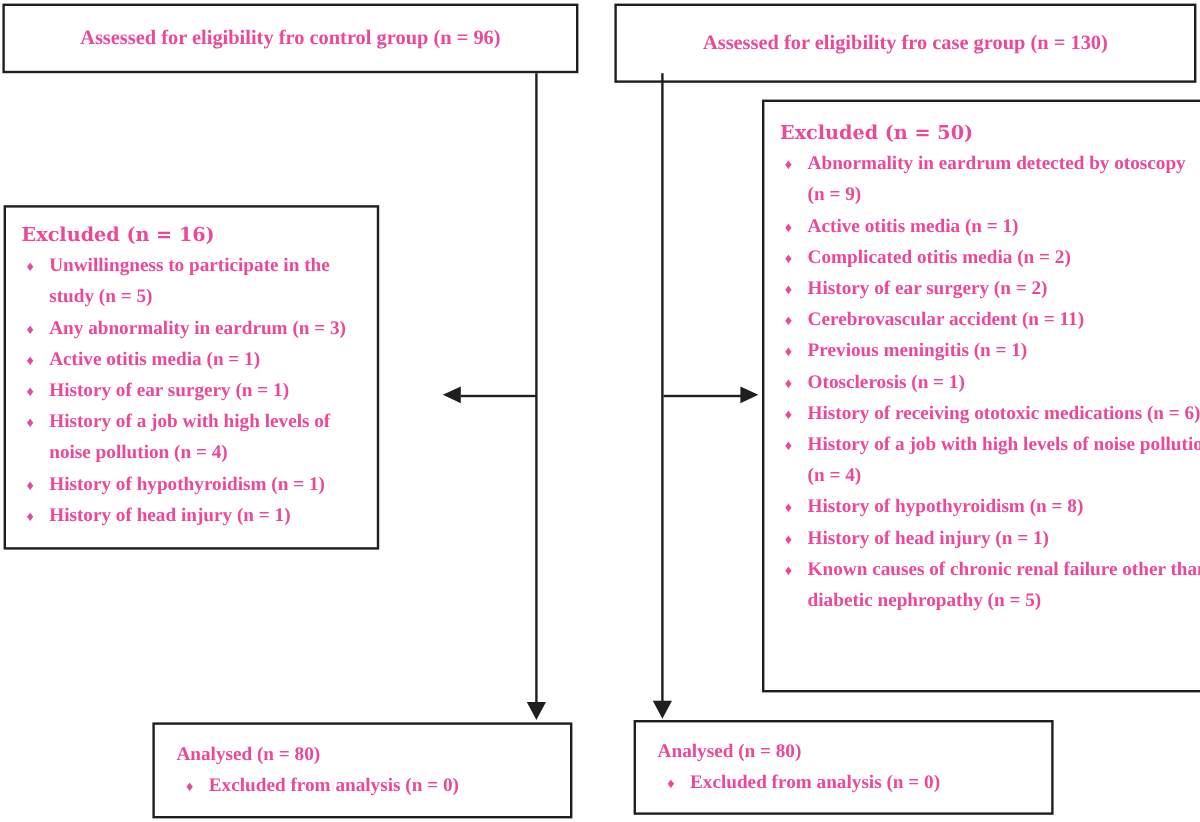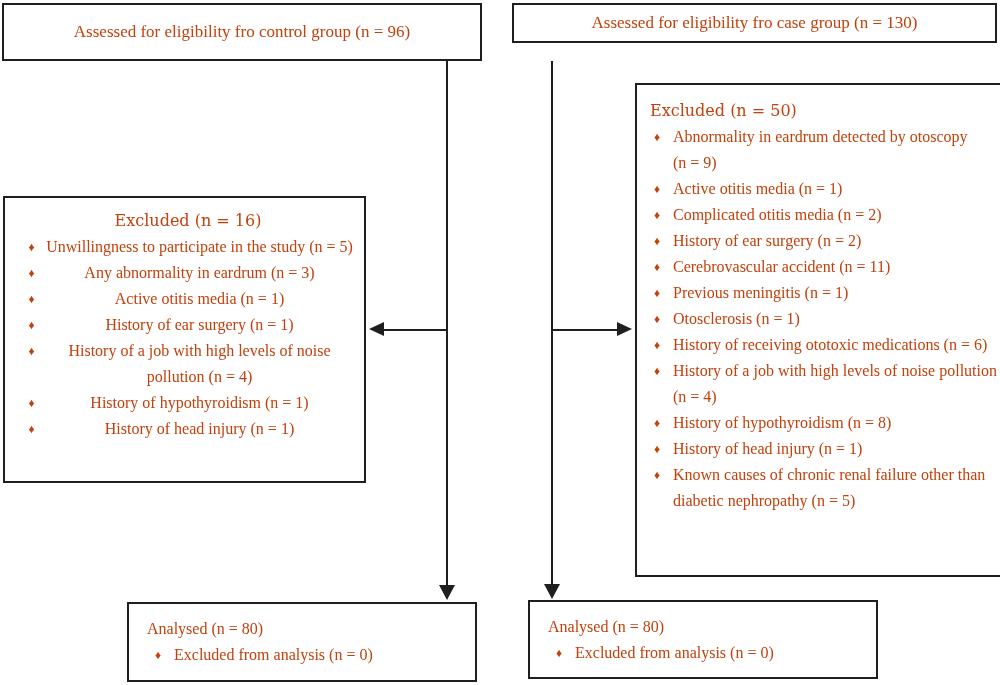--- a/index.html
+++ b/index.html
@@ -2,22 +2,22 @@
 <html><head>
 <meta charset="utf-8">
 <style>
   html, body { margin: 0; padding: 0; background: #ffffff; }
   .stage {
     position: relative;
     width: 1000px;
     height: 685px;
     background: #ffffff;
     font-family: "Liberation Serif", serif;
-    font-weight: normal;
-    color: #c2410c;
+    font-weight: bold;
+    color: #ec4899;
     overflow: hidden;
   }
   .box {
     position: absolute;
     box-sizing: border-box;
     border: 2px solid #1f1f1f;
     background: #ffffff;
   }
   .top-box {
     display: flex;
@@ -65,37 +65,37 @@
 </style>
 </head>
 <body>
 
 <div class="stage">
 
   <div class="box top-box" style="left:2px; top:3px; width:480px; height:58px;">
     <span>Assessed for eligibility fro control group (n&nbsp;=&nbsp;96)</span>
   </div>
 
-  <div class="box top-box" style="left:512px; top:3px; width:485px; height:40px;">
+  <div class="box top-box" style="left:512px; top:3px; width:485px; height:66px;">
     <span>Assessed for eligibility fro case group (n&nbsp;=&nbsp;130)</span>
   </div>
 
   <div class="vline" style="left:446px; top:61px; width:2px; height:525px;"></div>
   <div class="arr arr-down" style="left:439px; top:585px;"></div>
 
   <div class="vline" style="left:551px; top:61px; width:2px; height:524px;"></div>
   <div class="arr arr-down" style="left:544px; top:584px;"></div>
 
   <div class="hline" style="left:384px; top:329px; width:63px; height:2px;"></div>
   <div class="arr arr-left" style="left:369px; top:322px;"></div>
 
   <div class="hline" style="left:553px; top:329px; width:65px; height:2px;"></div>
   <div class="arr arr-right" style="left:617px; top:322px;"></div>
 
-  <div class="box excl-box" style="left:3px; top:196px; width:363px; height:287px;text-align:center;">
+  <div class="box excl-box" style="left:3px; top:171px; width:313px; height:287px;">
     <div class="box-title-strong">Excluded (n&nbsp;=&nbsp;16)</div>
     <div>
 
         <div class="li">
           <span class="bullet">♦</span>
           <span class="txt">Unwillingness to participate in the study (n&nbsp;=&nbsp;5)</span>
         </div>
 
         <div class="li">
           <span class="bullet">♦</span>

